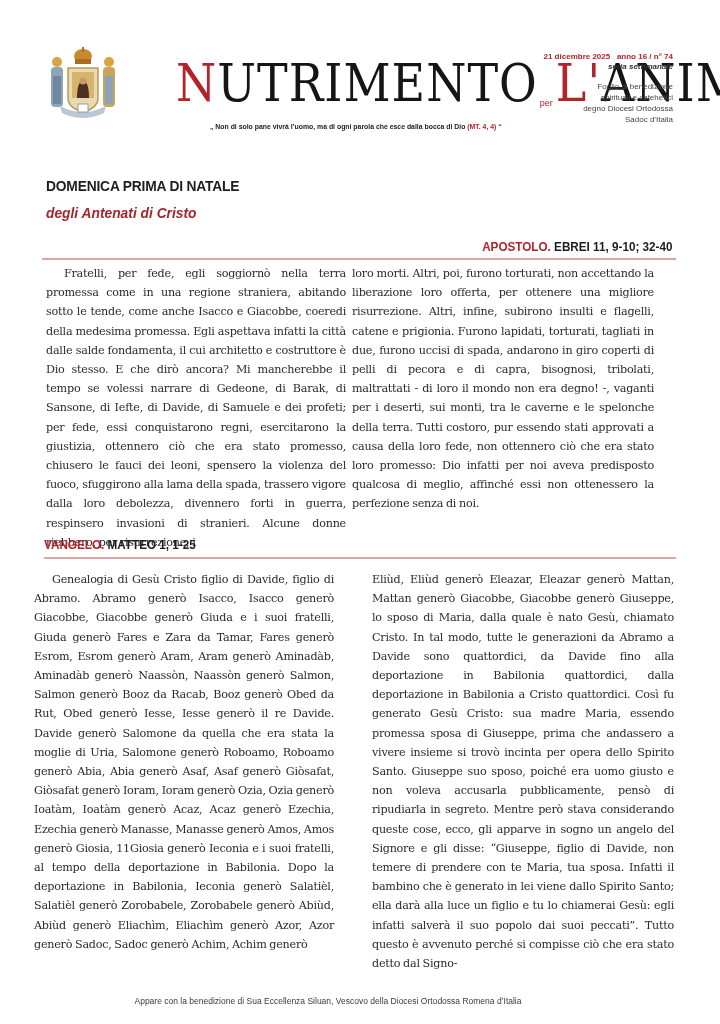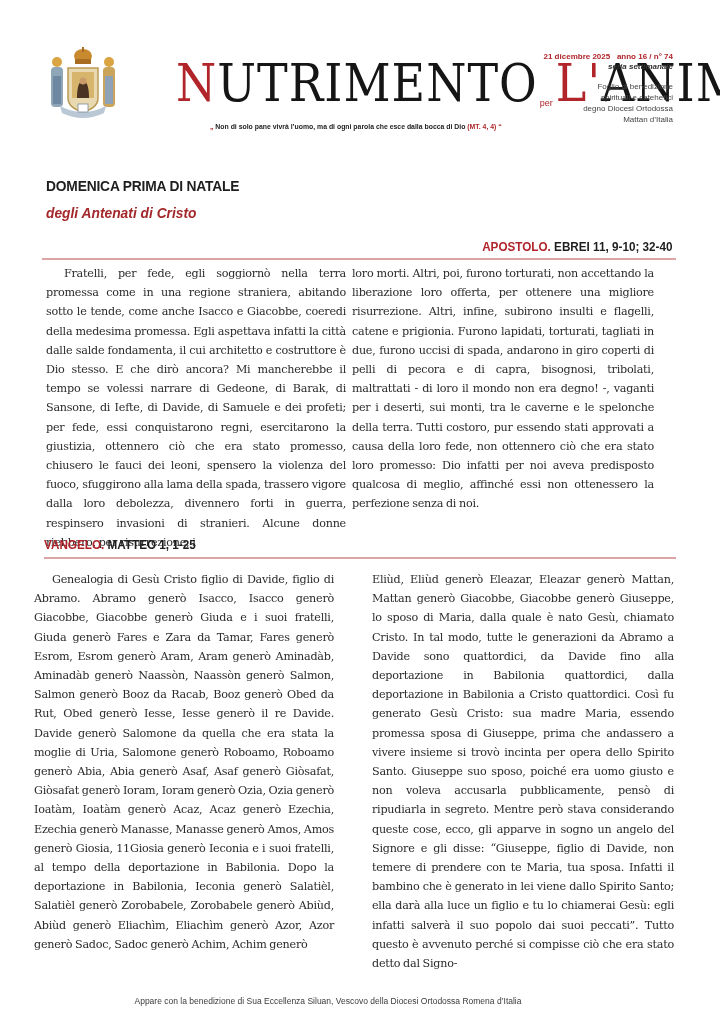--- a/index.html
+++ b/index.html
@@ -95,21 +95,21 @@
   <div class="issue">
     <div class="issue-line">
       <span>21 dicembre 2025</span>&nbsp;&nbsp;
       <span>anno 16 / n° 74</span>
     </div>
     <div class="issue-series">seria settimanale</div>
     <div class="issue-desc">
       <div>Foglio di benedizione</div>
       <div>spirituali e catehetici</div>
       <div>degno Diocesi Ortodossa</div>
-      <div>Mattan d’Italia</div>
+      <div>Sadoc d’Italia</div>
     </div>
   </div>
 </div>
 
 <h1 class="day-title">DOMENICA PRIMA DI NATALE</h1>
 <h2 class="day-subtitle">degli Antenati di Cristo</h2>
 
 <div class="section-head apostolo-head">
   <span class="label">APOSTOLO.</span>
   <span class="ref">EBREI 11, 9-10; 32-40</span>

